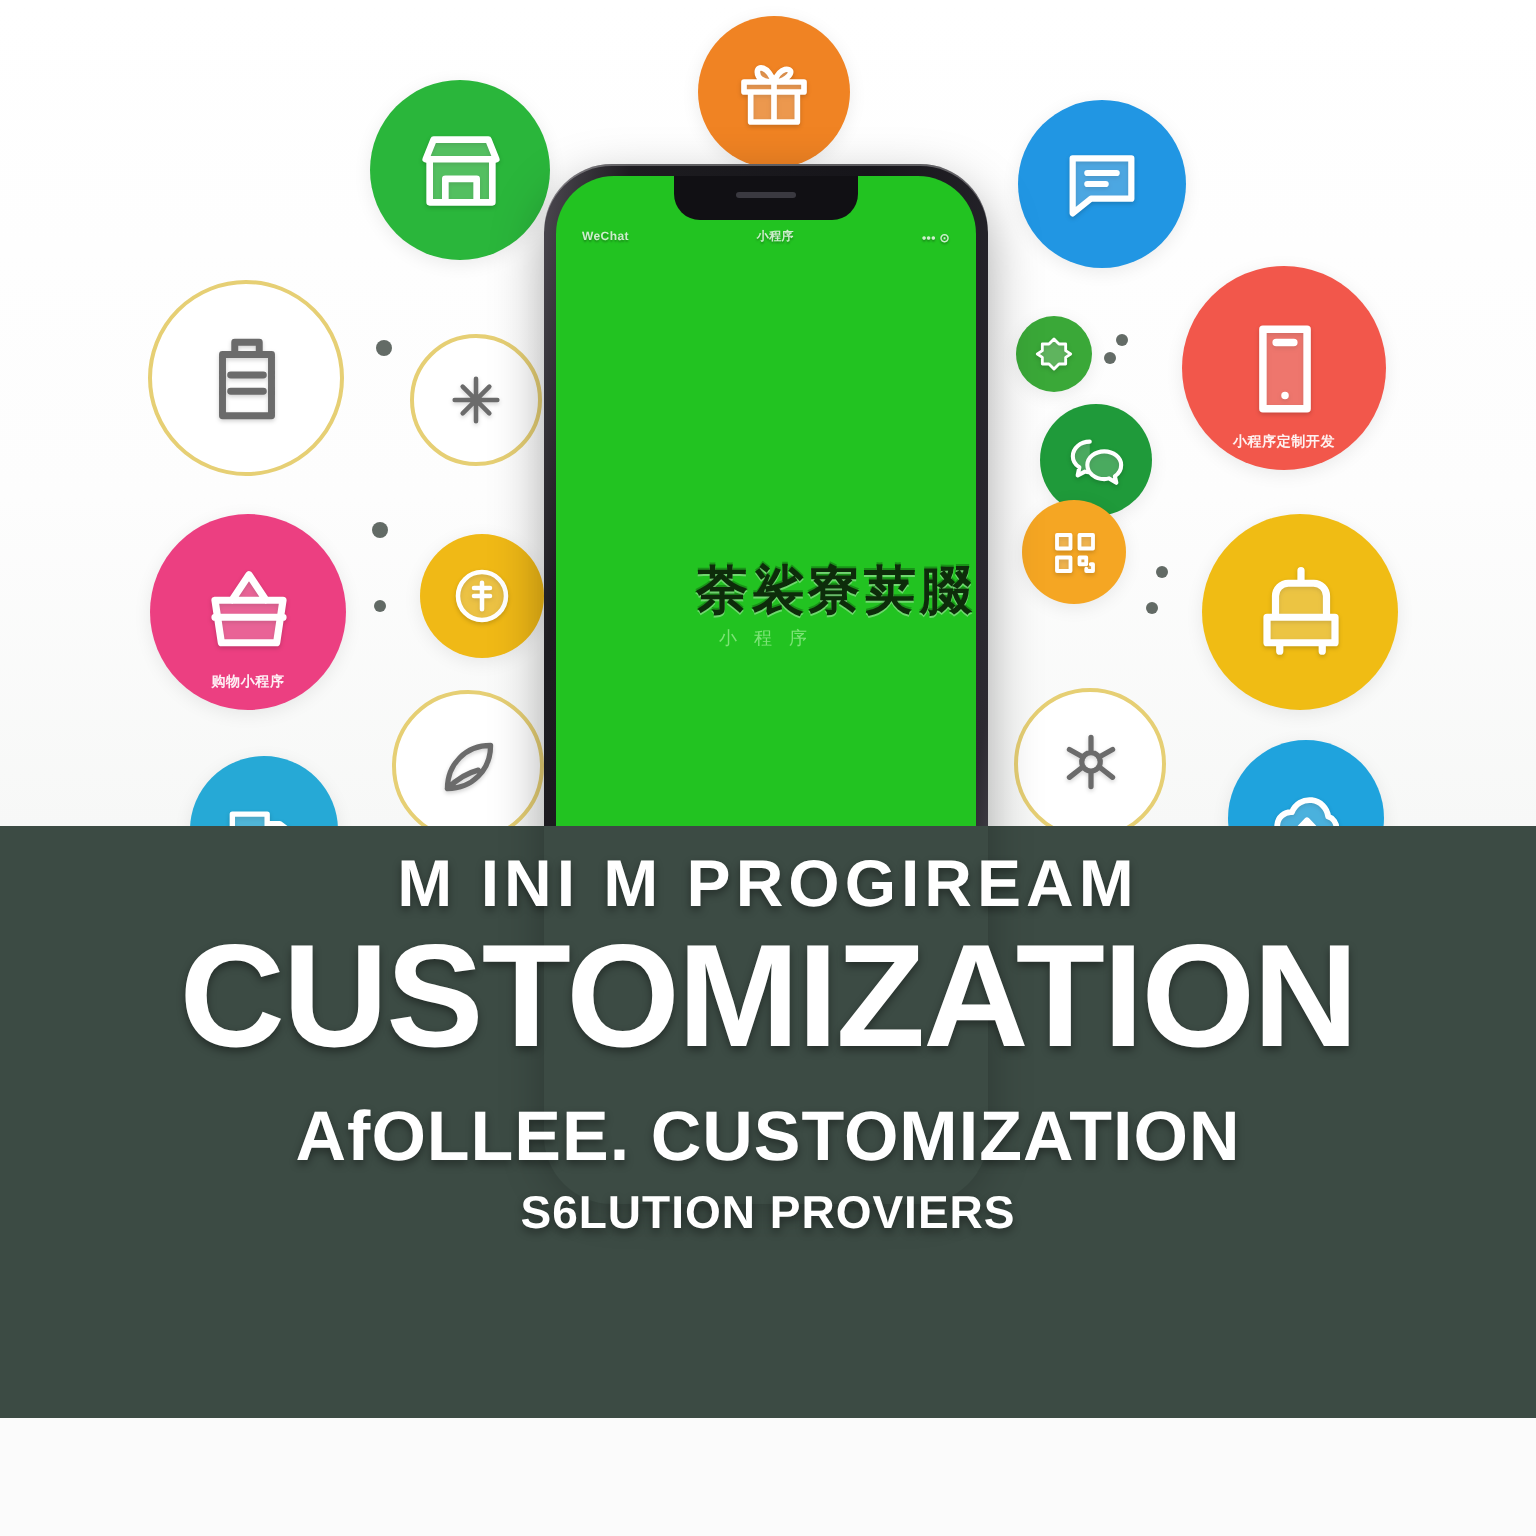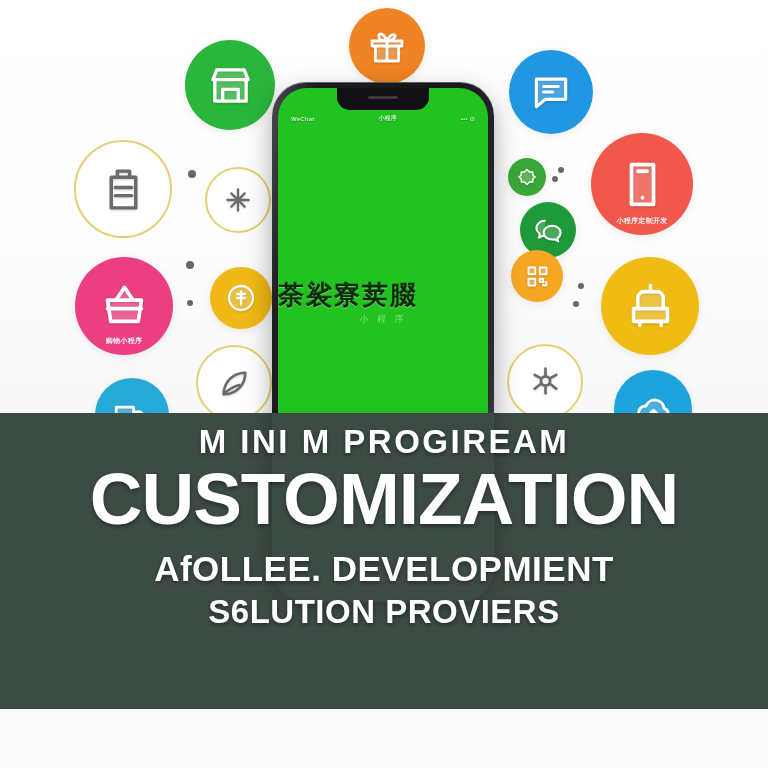--- a/index.html
+++ b/index.html
@@ -85,21 +85,21 @@
     font-size:6px;font-weight:700;letter-spacing:.2px;
     color:rgba(255,255,255,.78);
     text-shadow:0 1px 1px rgba(0,0,0,.25);
   }
   #statusbar .sb-left{flex:0 0 auto;}
   #statusbar .sb-mid{flex:1 1 auto;text-align:center;}
   #statusbar .sb-right{flex:0 0 auto;}
 
   .screen-line{
     position:absolute;left:0;right:0;
-    text-align:left;
+    text-align:right;
     color:#0d2c0a;
     font-weight:800;
     text-shadow:0 1px 0 rgba(255,255,255,.35), 0 -1px 0 rgba(0,0,0,.25);
     filter:blur(.3px);
     white-space:nowrap;
   }
   #screen-line-1{top:190px;font-size:26px;letter-spacing:2px;}
   #screen-sub-1{
     position:absolute;left:0;right:0;top:225px;text-align:center;
     font-size:9px;letter-spacing:3px;color:rgba(200,255,190,.55);
@@ -148,21 +148,21 @@
     color:#e9eeea;
     filter:blur(.35px);
     opacity:.93;
     margin:6px 0 4px;
   }
   #hl-4{
     font-size:35px;font-weight:700;letter-spacing:.5px;
     margin-bottom:4px;
   }
   #hl-5{
-    font-size:33px;font-weight:700;letter-spacing:.5px;
+    font-size:23px;font-weight:700;letter-spacing:.5px;
   }
 </style>
 </head>
 <body>
 
 <div id="poster">
 
   <div id="stage">
     <div id="bubble-layer">
         <div class="bubble outline" style="left: 74px; top: 140px; width: 94px; height: 94px;">
@@ -275,18 +275,18 @@
       <div class="screen-line" id="screen-line-2">茶淶荥蕤茶</div>
     </div>
   </div>
 
   <div id="banner">
     <div id="phone-ghost"></div>
 
     <div id="headline">
       <span class="hl" id="hl-1">M INI M PROGIREAM</span>
       <span class="hl" id="hl-2">CUSTOMIZATION</span>
-      <span class="hl" id="hl-4">AfOLLEE. DEVELOPMIENT</span>
+      <span class="hl" id="hl-4">AfOLLEE. CUSTOMIZATION</span>
       <span class="hl" id="hl-5">S6LUTION PROVIERS</span>
     </div>
   </div>
 
 </div>
 
 </body></html>

